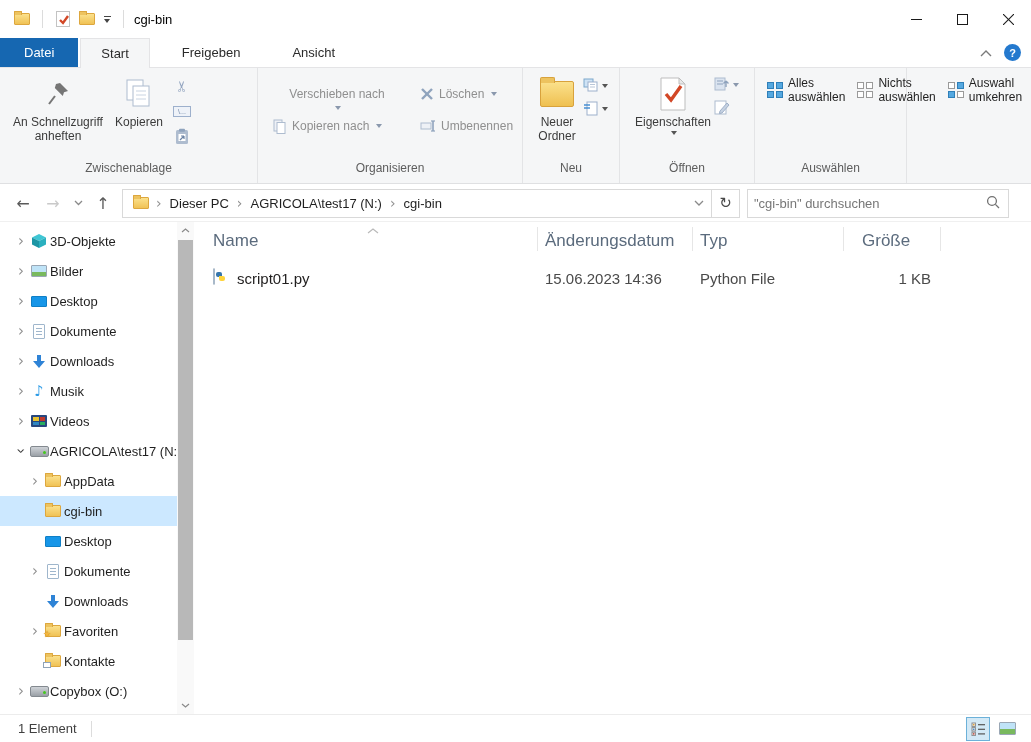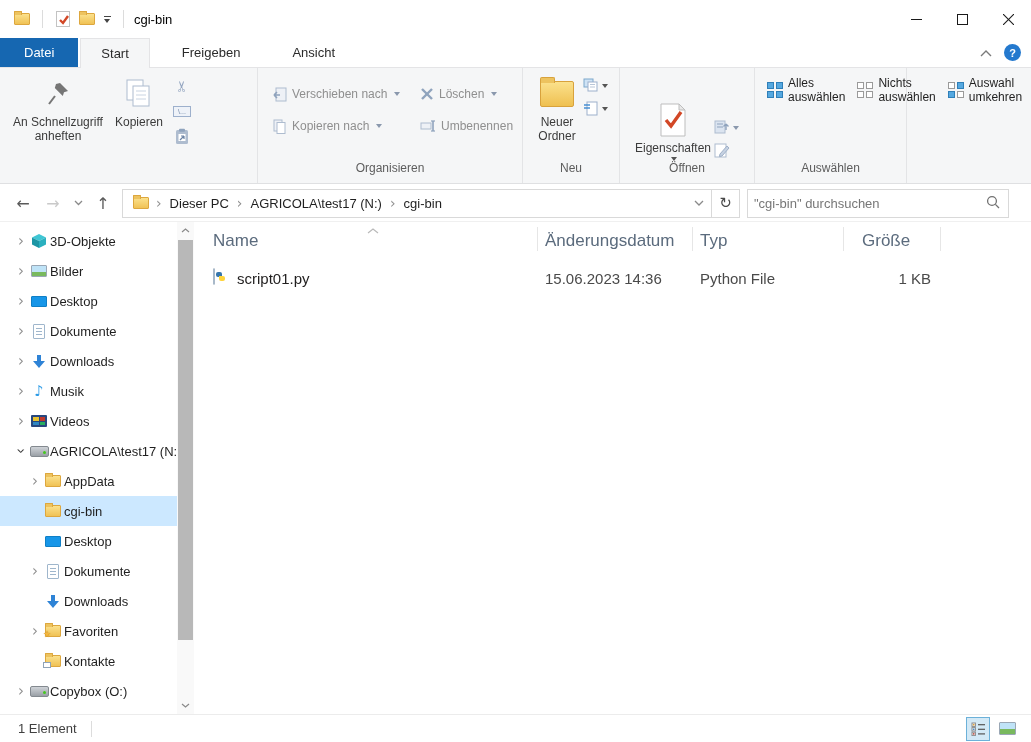--- a/index.html
+++ b/index.html
@@ -215,26 +215,27 @@
         <div class="minibtn">
           <svg width="14" height="17" viewBox="0 0 14 17">
               <rect x="1" y="2" width="12" height="14" rx="1.5" fill="#aebccf"></rect>
               <rect x="4" y="0.8" width="6" height="3" rx="1" fill="#8fa3bd"></rect>
               <rect x="3.5" y="6" width="7" height="7" fill="#fff"></rect>
               <path d="M5 12l4-4M9 8h-3M9 8v3" stroke="#6c84a5" stroke-width="1.2" fill="none"></path>
             </svg>
         </div>
       </div>
     </div>
+    <div class="rgroup-label">Zwischenablage</div>
   </div>
 
   <div class="rgroup" style="width:265px;">
     <div class="rgroup-body" style="flex-direction:column;gap:8px;padding-left:10px;padding-top:14px;">
       <div style="display:flex;gap:10px;">
-        <div class="smallbtn disabled" style="width:138px;">
+        <div class="smallbtn disabled" style="width:138px;flex-direction:column;">
           <svg width="15" height="15" viewBox="0 0 15 15">
               <rect x="4" y="1" width="10" height="13" fill="#eef1f6" stroke="#aebccf"></rect>
               <path d="M8 8H2M2 8l3-3M2 8l3 3" stroke="#8fa3bd" stroke-width="1.6" fill="none"></path>
             </svg>
           <span>Verschieben nach</span>
           <span class="dd-tri"></span>
         </div>
         <div class="smallbtn disabled">
           <svg width="14" height="14" viewBox="0 0 14 14">
               <line x1="2" y1="2" x2="12" y2="12" stroke="#8fa3bd" stroke-width="2.4"></line>
@@ -292,21 +293,21 @@
               <line x1="1" y1="7" x2="7" y2="7" stroke="#3c88d0" stroke-width="1.4"></line>
             </svg>
           <span class="dd-tri dark"></span>
         </div>
       </div>
     </div>
     <div class="rgroup-label">Neu</div>
   </div>
 
   <div class="rgroup" style="width:135px;">
-    <div class="rgroup-body" style="padding-left:12px;align-items:flex-end;">
+    <div class="rgroup-body" style="padding-left:12px;">
       <div class="bigbtn" style="width:82px;">
         <span class="bicon">
           <svg width="28" height="34" viewBox="0 0 28 34">
               <path d="M2 1h18l6 6v26H2z" fill="#fff" stroke="#bdbdbd"></path>
               <path d="M20 1l6 6h-6z" fill="#e8e8e8" stroke="#bdbdbd"></path>
               <polyline points="7,17 12,23 22,9" fill="none" stroke="#d24726" stroke-width="3.4"></polyline>
             </svg>
         </span>
         <span>Eigenschaften</span>
         <span class="dd-tri dark" style="margin-top:2px;"></span>

